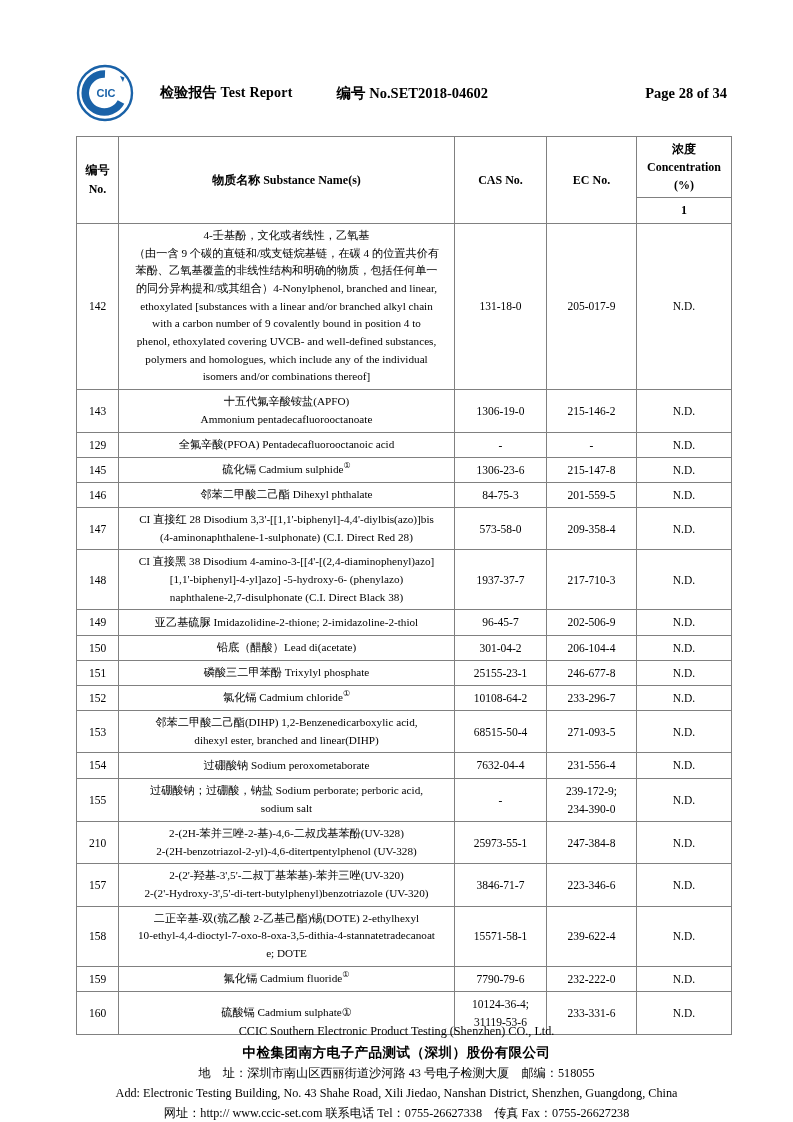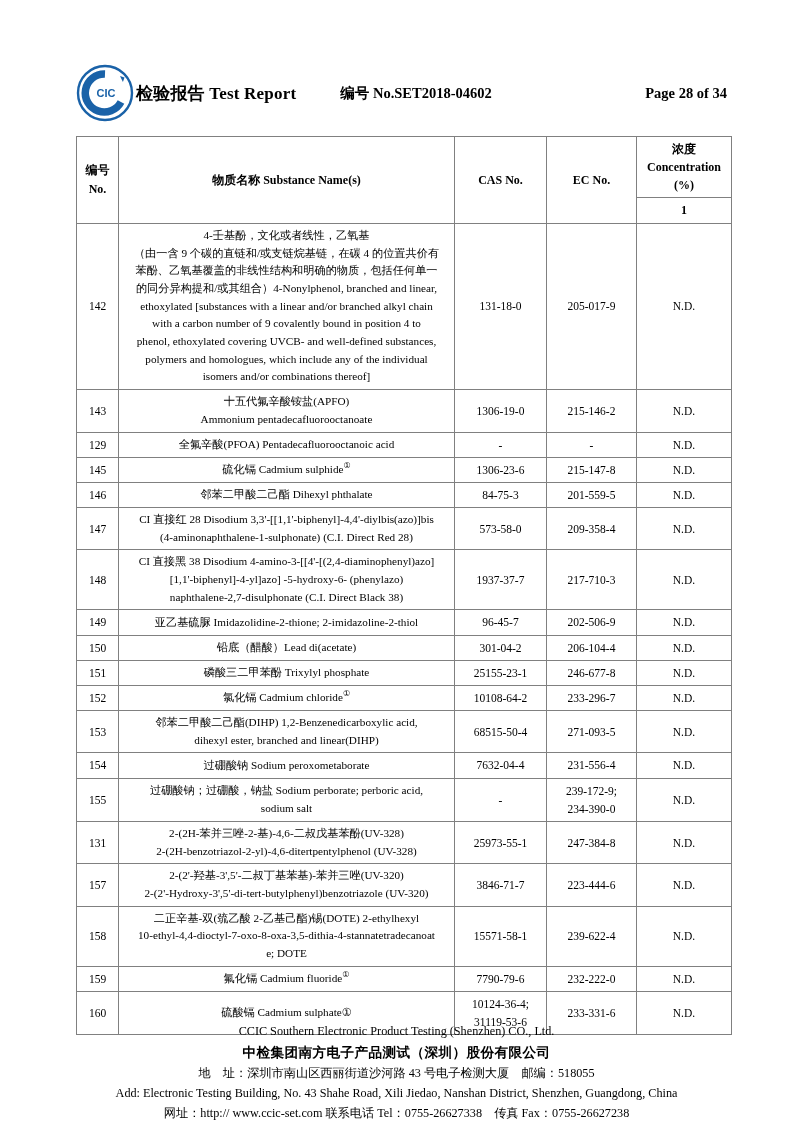--- a/index.html
+++ b/index.html
@@ -35,22 +35,22 @@
   }
   .logo-wrap {
     width: 58px;
     height: 58px;
     flex: 0 0 58px;
     position: relative;
   }
   .logo-wrap svg { display: block; }
 
   .hdr-title {
-    margin-left: 2px;
-    font-size: 17px;
+    margin-left: 26px;
+    font-size: 14px;
     letter-spacing: 0.2px;
     white-space: nowrap;
   }
   .hdr-title .cn { font-weight: bold; }
   .hdr-title .en { font-weight: bold; }
 
   .hdr-no {
     margin-left: 44px;
     font-size: 14.5px;
     white-space: nowrap;
@@ -377,21 +377,21 @@
           <td class="cell-cas">
             <span class="ln">-</span>
           </td>
           <td class="cell-ec">
             <span class="ln">239-172-9;</span>
             <span class="ln">234-390-0</span>
           </td>
           <td class="cell-conc">N.D.</td>
         </tr>
         <tr>
-          <td class="cell-no">131</td>
+          <td class="cell-no">210</td>
           <td class="cell-name">
             <span class="ln">2-(2H-苯并三唑-2-基)-4,6-二叔戊基苯酚(UV-328)</span>
             <span class="ln">2-(2H-benzotriazol-2-yl)-4,6-ditertpentylphenol (UV-328)</span>
           </td>
           <td class="cell-cas">
             <span class="ln">25973-55-1</span>
           </td>
           <td class="cell-ec">
             <span class="ln">247-384-8</span>
           </td>
@@ -400,21 +400,21 @@
         <tr>
           <td class="cell-no">157</td>
           <td class="cell-name">
             <span class="ln">2-(2'-羟基-3',5'-二叔丁基苯基)-苯并三唑(UV-320)</span>
             <span class="ln">2-(2'-Hydroxy-3',5'-di-tert-butylphenyl)benzotriazole (UV-320)</span>
           </td>
           <td class="cell-cas">
             <span class="ln">3846-71-7</span>
           </td>
           <td class="cell-ec">
-            <span class="ln">223-444-6</span>
+            <span class="ln">223-346-6</span>
           </td>
           <td class="cell-conc">N.D.</td>
         </tr>
         <tr>
           <td class="cell-no">158</td>
           <td class="cell-name">
             <span class="ln">二正辛基-双(巯乙酸 2-乙基己酯)锡(DOTE) 2-ethylhexyl</span>
             <span class="ln">10-ethyl-4,4-dioctyl-7-oxo-8-oxa-3,5-dithia-4-stannatetradecanoat</span>
             <span class="ln">e; DOTE</span>
           </td>

